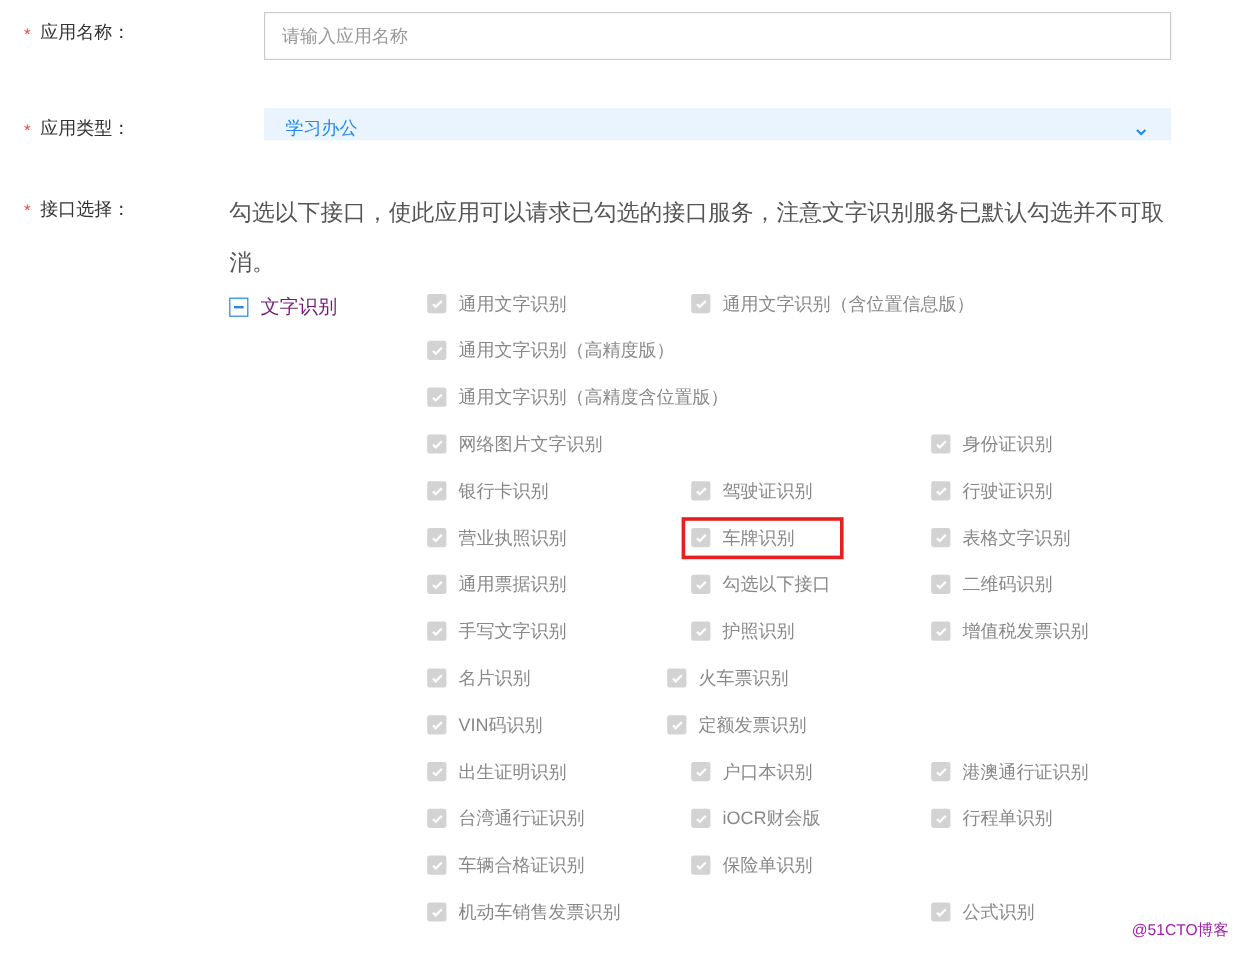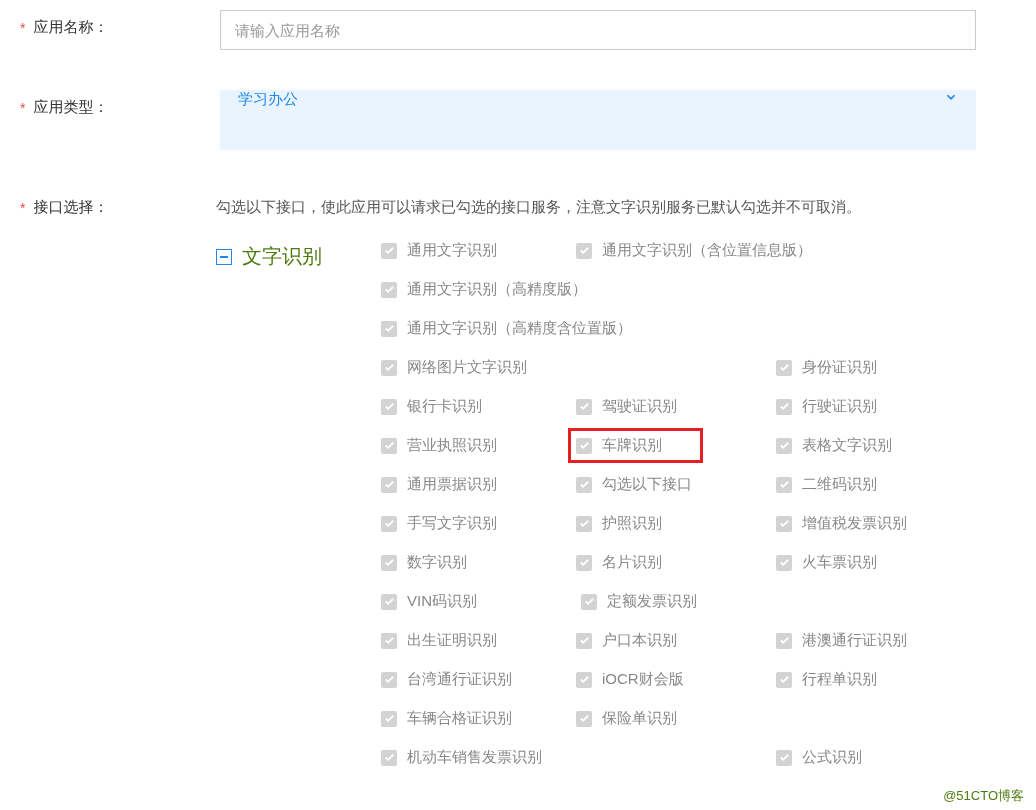--- a/index.html
+++ b/index.html
@@ -44,44 +44,44 @@
       padding: 0 14px;
       font-size: 15px;
       color: #333;
       outline: none;
     }
     .text-input::placeholder {
       color: #999;
     }
     .select-box {
       width: 100%;
-      height: 60px;
+      height: 27px;
       background: #eaf4fe;
       color: #2088ec;
       font-size: 15px;
       display: flex;
-      align-items: flex-start;
+      align-items: flex-end;
       justify-content: space-between;
       padding: 0 18px;
       cursor: pointer;
     }
     .chevron-down {
       width: 14px;
       height: 14px;
       display: inline-block;
     }
     .chevron-down svg {
       width: 100%;
       height: 100%;
     }
     .desc-text {
       color: #555;
-      font-size: 15px;
+      font-size: 19px;
       line-height: 2.2;
-      margin-bottom: 18px;
+      margin-bottom: 3px;
     }
     .api-section {
       display: flex;
       align-items: flex-start;
     }
     .category-col {
       width: 165px;
       display: flex;
       align-items: center;
       gap: 10px;
@@ -96,37 +96,37 @@
       justify-content: center;
       cursor: pointer;
     }
     .collapse-icon::before {
       content: "";
       width: 8px;
       height: 2px;
       background: #2088ec;
     }
     .category-name {
-      font-size: 20px;
-      color: #4d7c0f;
+      font-size: 16px;
+      color: #701a75;
     }
     .checkbox-grid {
       flex: 1;
     }
     .grid-row {
       display: flex;
       margin-bottom: 20px;
       align-items: center;
     }
     .grid-cell {
       display: flex;
       align-items: center;
       gap: 10px;
     }
-    .col1 { width: 195px; }
+    .col1 { width: 220px; }
     .col2 { width: 200px; }
     .col3 { width: 200px; }
     .checkbox-icon {
       width: 16px;
       height: 16px;
       background: #d3d3d3;
       border-radius: 2px;
       display: flex;
       align-items: center;
       justify-content: center;
@@ -140,23 +140,23 @@
       color: #888;
       font-size: 15px;
     }
     .highlight-box {
       border: 3px solid #e62020;
       padding: 5px 38px 5px 5px;
       margin: -8px -3px -8px -8px;
     }
     .watermark {
       position: fixed;
-      bottom: 5px;
+      bottom: 26px;
       right: 12px;
-      color: #4d7c0f;
+      color: #a21caf;
       font-size: 13px;
     }
   </style>
 </head>
 <body>
 
 <div class="form-row">
   <div class="label-col">
     <span class="required">*</span>
     <span class="label-text">应用名称：</span>
@@ -366,28 +366,20 @@
               <span class="checkbox-icon">
                 <svg viewBox="0 0 24 24" fill="none" stroke="#fff" stroke-width="4">
                   <polyline points="20 6 9 17 4 12"></polyline>
                 </svg>
               </span>
               <span class="check-label">增值税发票识别</span>
             </div>
         </div>
 
         <div class="grid-row">
-          <div class="grid-cell col1">
-              <span class="checkbox-icon">
-                <svg viewBox="0 0 24 24" fill="none" stroke="#fff" stroke-width="4">
-                  <polyline points="20 6 9 17 4 12"></polyline>
-                </svg>
-              </span>
-              <span class="check-label">数字识别</span>
-            </div>
           <div class="grid-cell col2">
               <span class="checkbox-icon">
                 <svg viewBox="0 0 24 24" fill="none" stroke="#fff" stroke-width="4">
                   <polyline points="20 6 9 17 4 12"></polyline>
                 </svg>
               </span>
               <span class="check-label">名片识别</span>
             </div>
           <div class="grid-cell col3">
               <span class="checkbox-icon">

